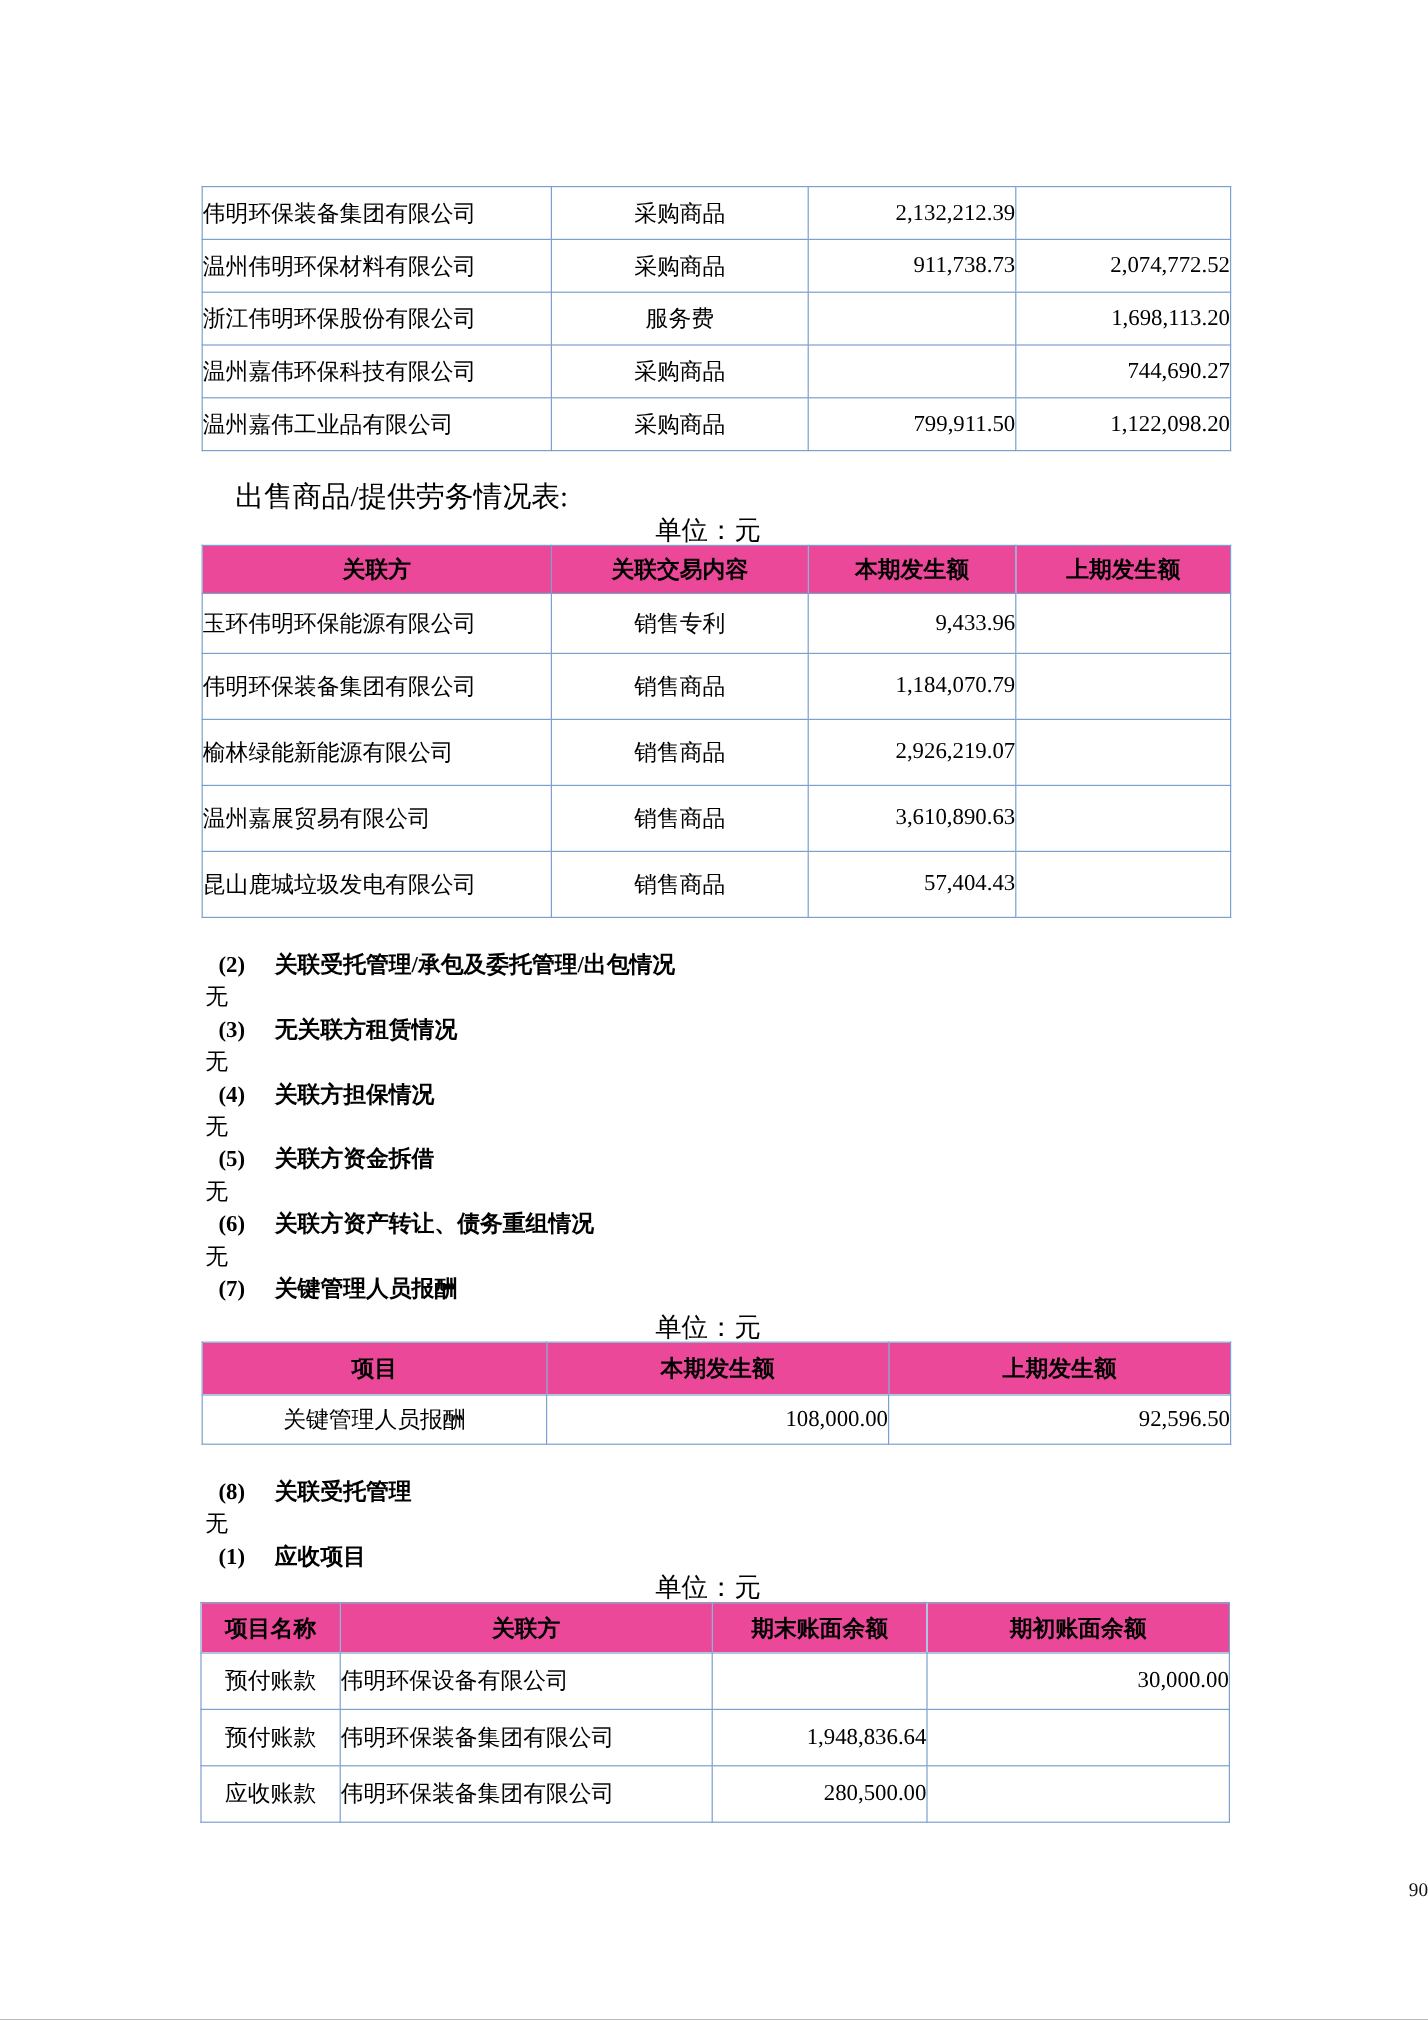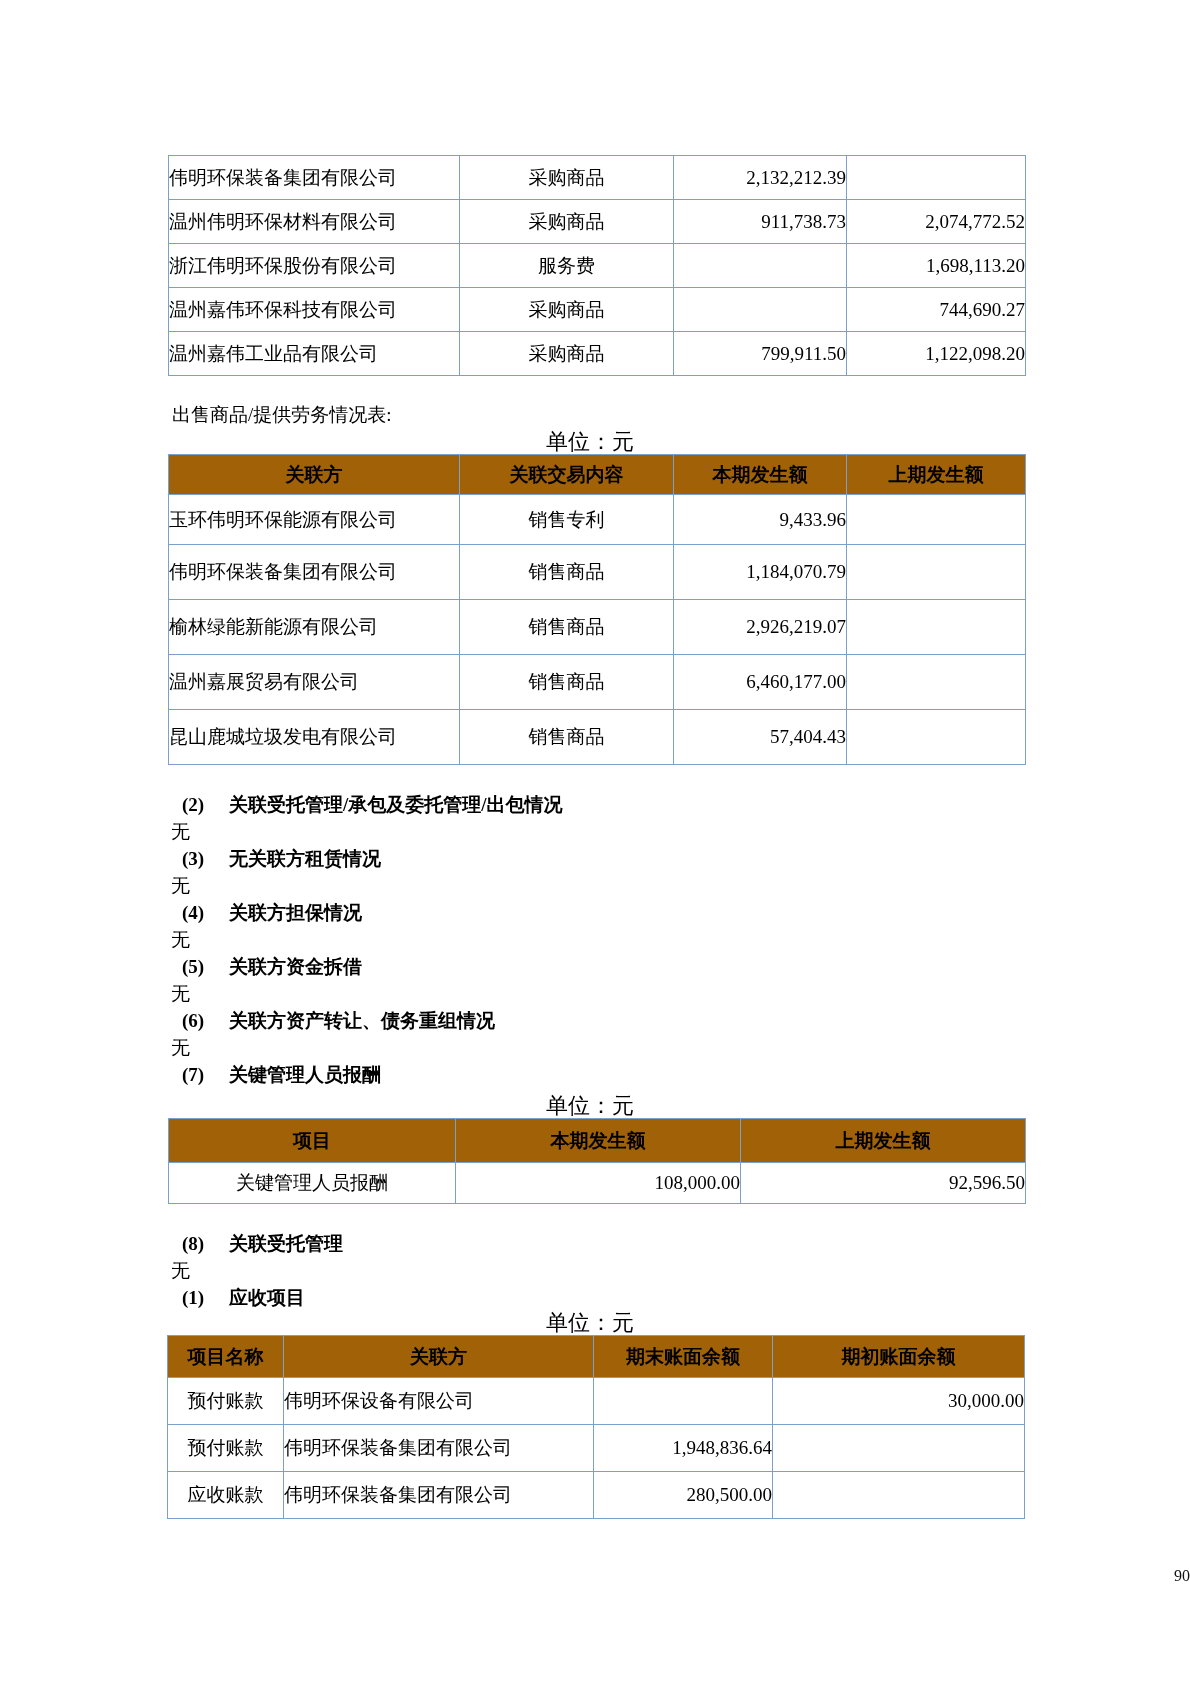--- a/index.html
+++ b/index.html
@@ -19,40 +19,40 @@
     table-layout: fixed;
     width: 857px;
     font-size: 19px;
   }
   table.tbl td {
     border: 1px solid #7ba0cd;
     padding: 0;
     vertical-align: middle;
     overflow: hidden;
   }
-  td.hd { background: #a16207; font-weight: bold; text-align: center; }
+  td.hd { background: #ec4899; font-weight: bold; text-align: center; }
   td.cl { text-align: left; padding-left: 12px; }
   td.cc { text-align: center; }
   td.cr { text-align: right; padding-right: 14px; }
   td.vb { vertical-align: bottom; padding-bottom: 5px; }
 
   .t1 td { height: 43px; }
   .t2 td.hrow { height: 39px; }
   .t2 td.r1 { height: 49px; }
   .t2 td.rn { height: 54px; }
   .t3 td.hrow { height: 43px; }
   .t3 td.r1 { height: 40px; }
   .t4 td.hrow { height: 41px; }
   .t4 td.rn { height: 46px; }
 
   .t1 { margin-top: 143px; }
 
   .para {
-    margin: 26px 0 0 4px;
-    font-size: 19px; line-height: 26px;
+    margin: 26px 0 0 28px;
+    font-size: 24px; line-height: 26px;
   }
   .unit {
     text-align: center;
     padding-right: 13px;
     font-size: 22px; line-height: 24px;
     margin-top: 2px;
   }
   .unit2 { margin-top: 6px; }
   .unit3 { margin-top: 0px; }
 
@@ -151,21 +151,21 @@
         </tr>
         <tr>
           <td class="cl rn">榆林绿能新能源有限公司</td>
           <td class="cc rn">销售商品</td>
           <td class="cr rn vb">2,926,219.07</td>
           <td class="cr rn"></td>
         </tr>
         <tr>
           <td class="cl rn">温州嘉展贸易有限公司</td>
           <td class="cc rn">销售商品</td>
-          <td class="cr rn vb">6,460,177.00</td>
+          <td class="cr rn vb">3,610,890.63</td>
           <td class="cr rn"></td>
         </tr>
         <tr>
           <td class="cl rn">昆山鹿城垃圾发电有限公司</td>
           <td class="cc rn">销售商品</td>
           <td class="cr rn vb">57,404.43</td>
           <td class="cr rn"></td>
         </tr>
       </tbody>
     </table>

